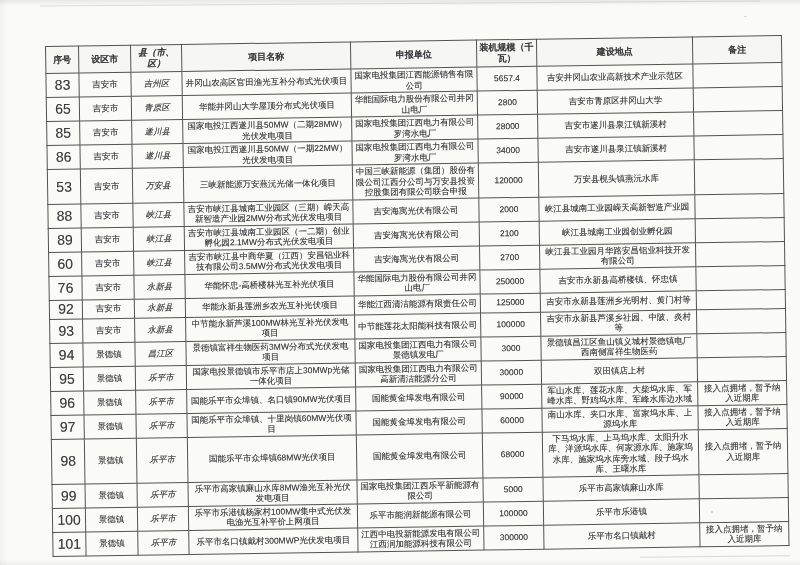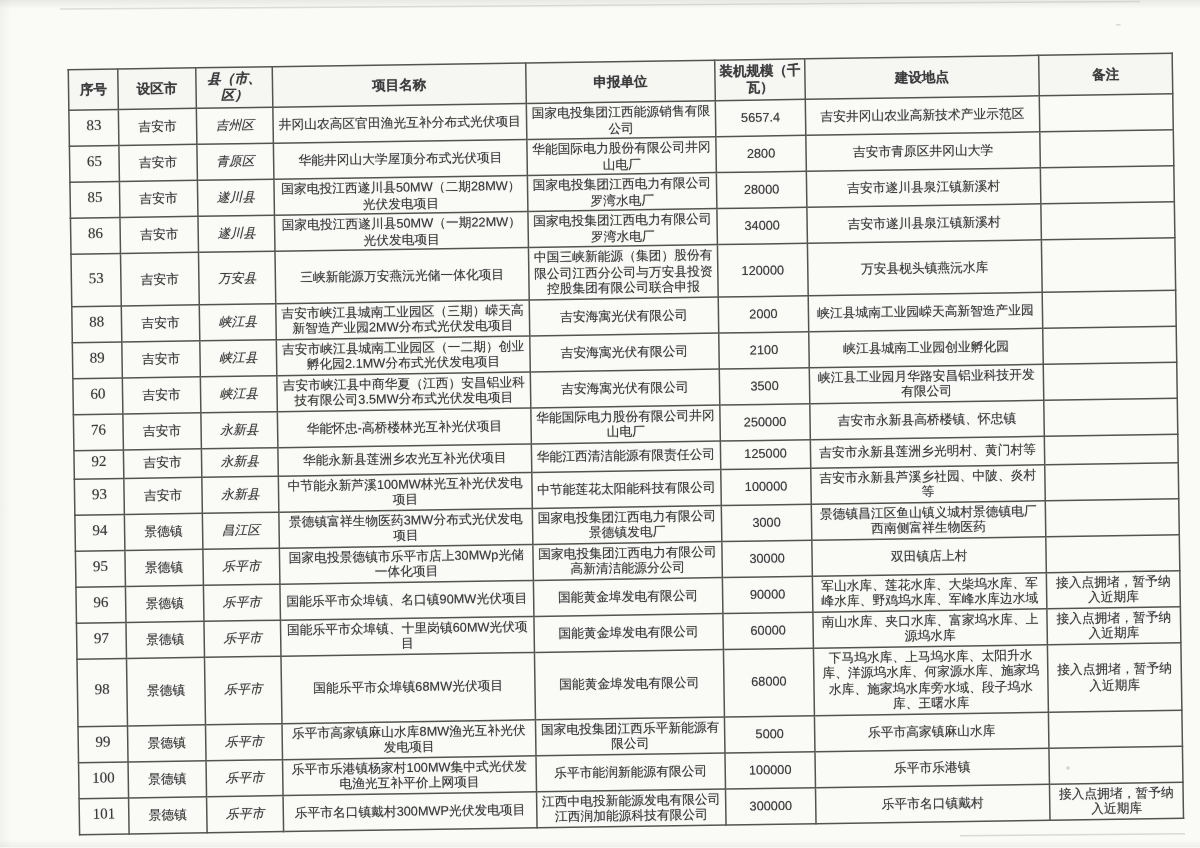--- a/index.html
+++ b/index.html
@@ -36,29 +36,29 @@
     text-align:center;vertical-align:middle;
     font-size:8.5px;line-height:10.5px;
     overflow:hidden;
     text-shadow:0 0 0.6px rgba(70,70,72,0.55); 
     font-weight:normal;
   }
   thead th{
     font-weight:bold;font-size:9px;line-height:11px;
     height:24px;background:rgba(240,240,236,0.4);
   }
-  .c-no{width:28px;font-family:Liberation Serif, serif;}
+  .c-no{width:28px;}
   .c-city{width:47px;margin-top:28px;}
   .c-county{width:46px;font-style:italic;}
   .c-name{width:164px;}
   .c-applicant{width:121px;}
   .c-capacity{width:55px;}
   .c-location{width:151px;}
   .c-remark{width:84px;}
-  tbody td.c-no{font-size:10px;}
+  tbody td.c-no{font-size:14px;}
   tbody tr{min-height:17px;}
   tbody td{height:16px;}
 </style>
 </head>
 <body>
 
 <div class="paper-shade"></div>
 <div class="artifact a1"></div>
 <div class="artifact a2"></div>
 <div class="artifact a3"></div>
@@ -148,21 +148,21 @@
           <td class="c-capacity">2100</td>
           <td class="c-location">峡江县城南工业园创业孵化园</td>
           <td class="c-remark"></td>
         </tr>
         <tr>
           <td class="c-no">60</td>
           <td class="c-city">吉安市</td>
           <td class="c-county">峡江县</td>
           <td class="c-name">吉安市峡江县中商华夏（江西）安昌铝业科技有限公司3.5MW分布式光伏发电项目</td>
           <td class="c-applicant">吉安海寓光伏有限公司</td>
-          <td class="c-capacity">3500</td>
+          <td class="c-capacity">2700</td>
           <td class="c-location">峡江县工业园月华路安昌铝业科技开发有限公司</td>
           <td class="c-remark"></td>
         </tr>
         <tr>
           <td class="c-no">76</td>
           <td class="c-city">吉安市</td>
           <td class="c-county">永新县</td>
           <td class="c-name">华能怀忠-高桥楼林光互补光伏项目</td>
           <td class="c-applicant">华能国际电力股份有限公司井冈山电厂</td>
           <td class="c-capacity">250000</td>

